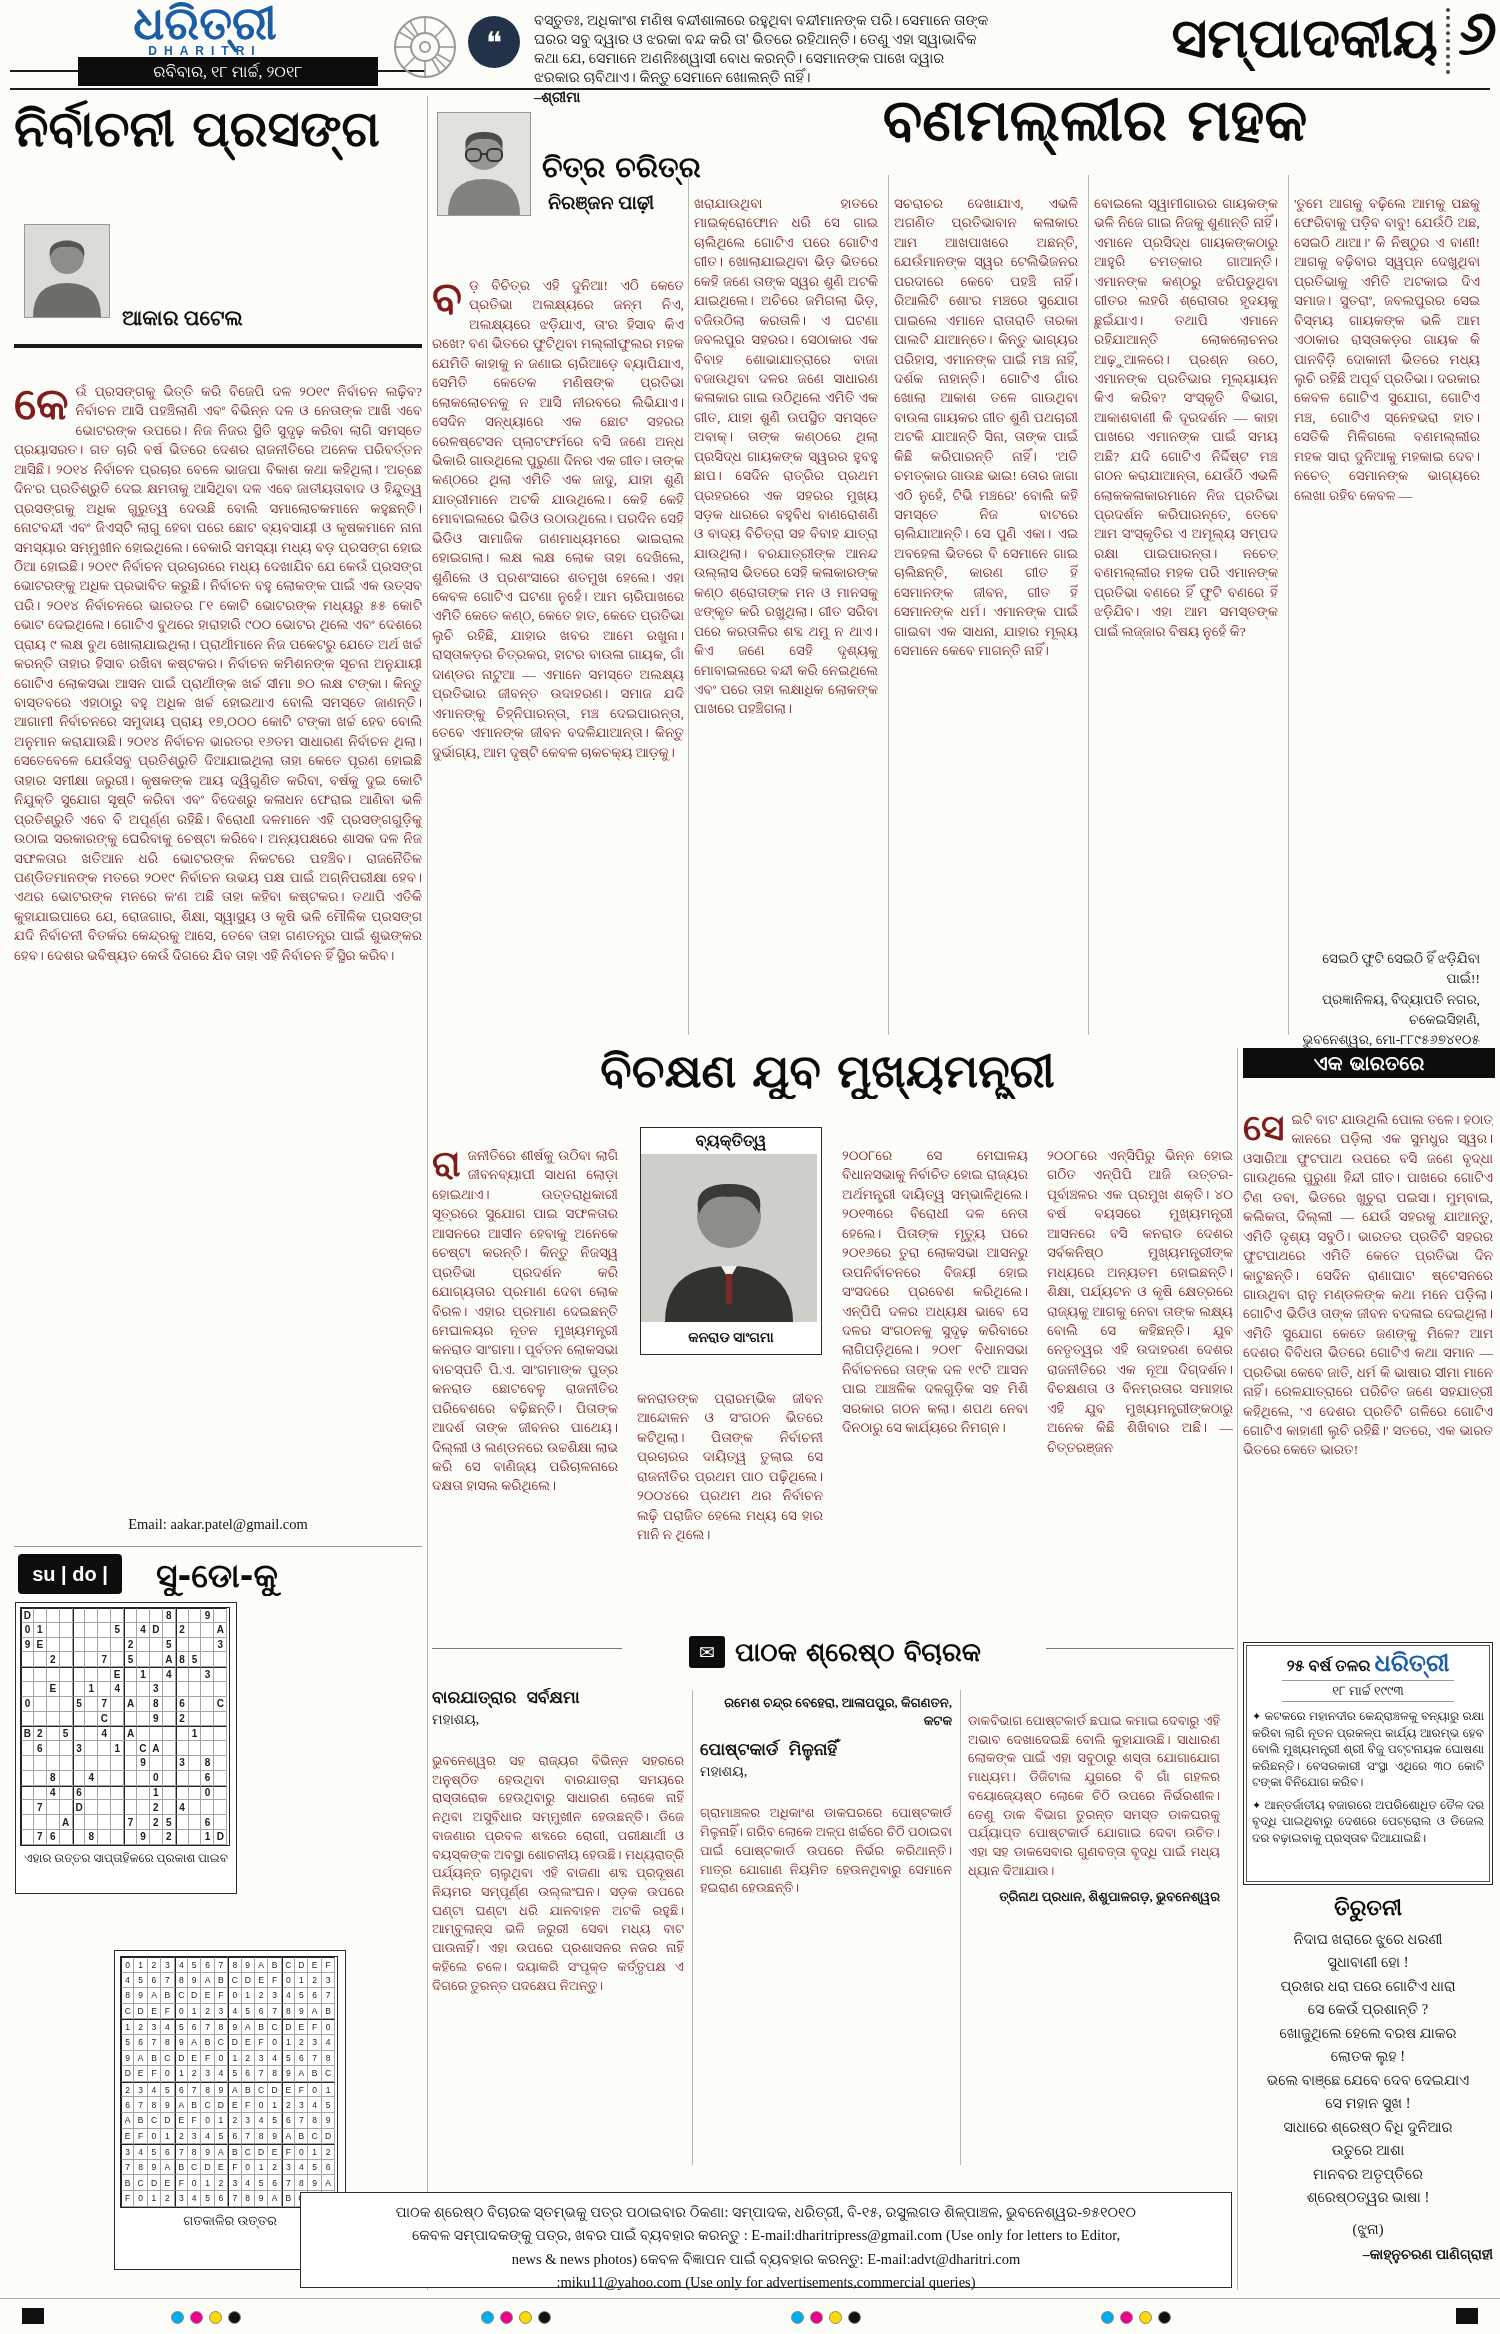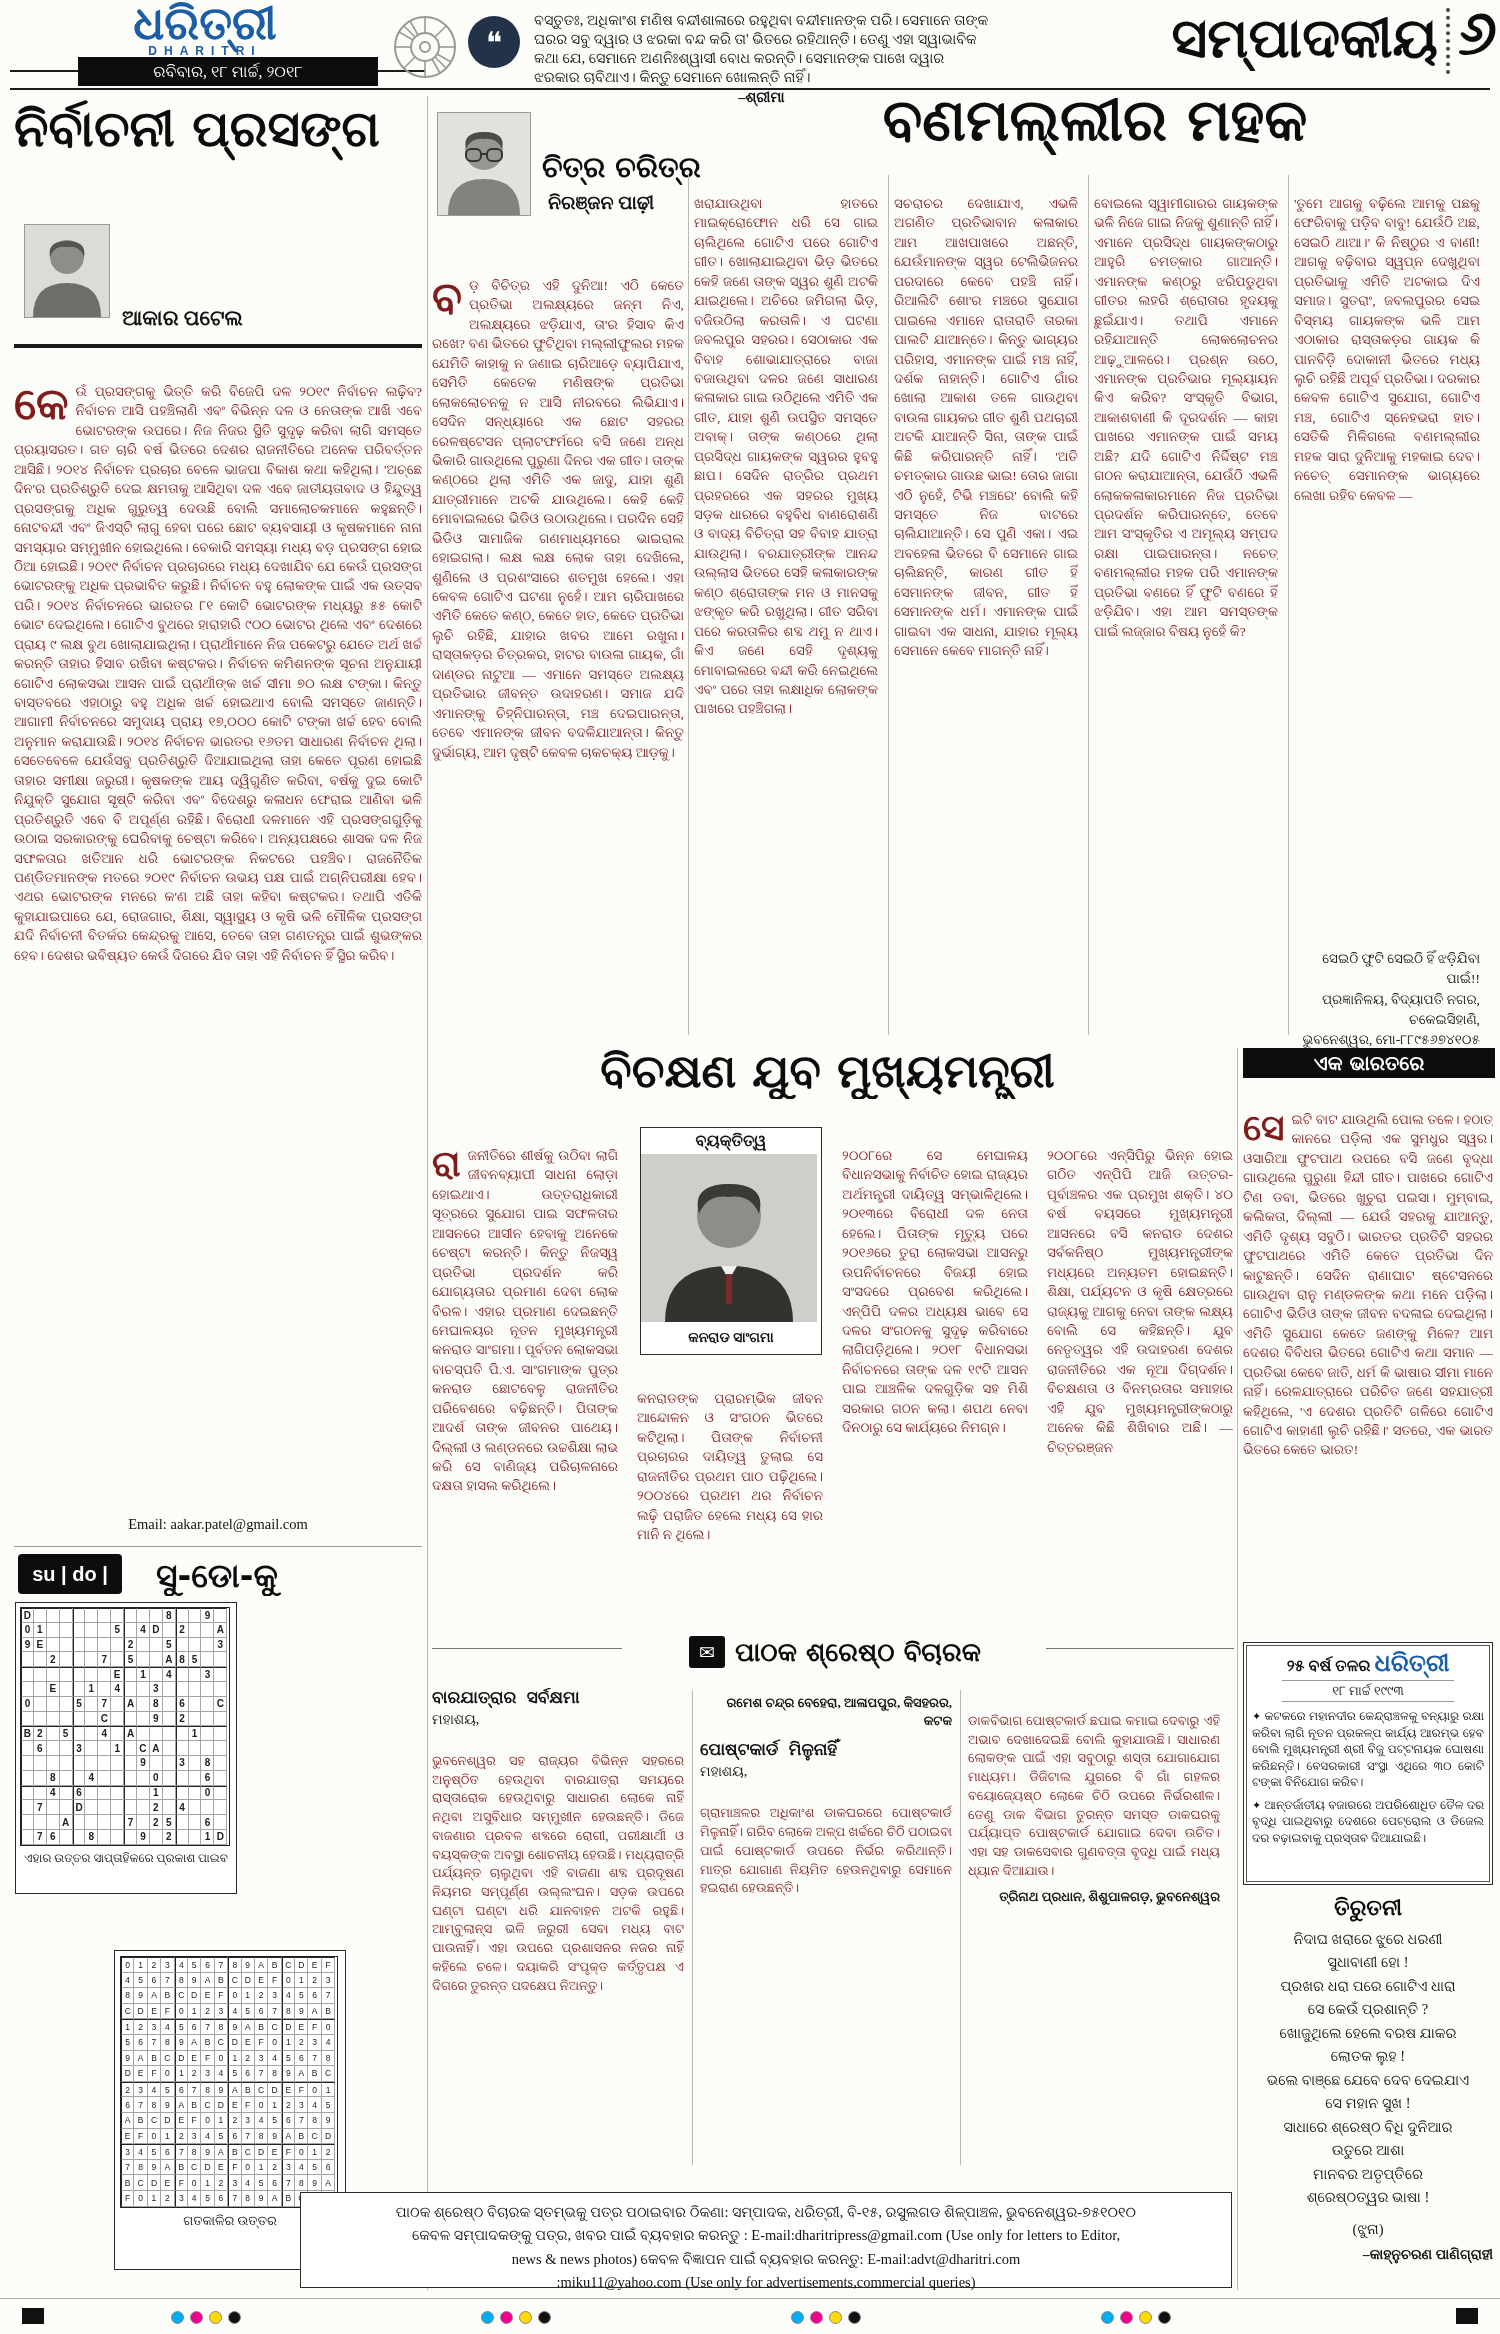--- a/index.html
+++ b/index.html
@@ -75,21 +75,21 @@
         <line x1="40" y1="45" x2="48" y2="59"></line>
       <line x1="7" y1="18" x2="21" y2="26"></line>
         <line x1="45" y1="40" x2="59" y2="48"></line>
     </g>
   </svg>
 
   <div class="abs quote-badge" style="left:468px;top:16px;">❝</div>
 
   <div class="abs" style="left:534px;top:11px;width:455px;font-size:14.5px;line-height:1.32;">
     <span>ବସ୍ତୁତଃ, ଅଧିକାଂଶ ମଣିଷ ବନ୍ଦୀଶାଳାରେ ରହୁଥିବା ବନ୍ଦୀମାନଙ୍କ ପରି। ସେମାନେ ତାଙ୍କ ଘରର ସବୁ ଦ୍ୱାର ଓ ଝରକା ବନ୍ଦ କରି ତା' ଭିତରେ ରହିଥାନ୍ତି। ତେଣୁ ଏହା ସ୍ୱାଭାବିକ କଥା ଯେ, ସେମାନେ ଅଣନିଃଶ୍ୱାସୀ ବୋଧ କରନ୍ତି। ସେମାନଙ୍କ ପାଖେ ଦ୍ୱାର ଝରକାର ଚାବିଥାଏ। କିନ୍ତୁ ସେମାନେ ଖୋଲନ୍ତି ନାହିଁ।</span>
-    <span style="display:block;text-align:center;font-weight:600;">–ଶ୍ରୀମା</span>
+    <span style="display:block;text-align:left;font-weight:600;">–ଶ୍ରୀମା</span>
   </div>
 
   <div class="abs hl sec-title nowrap" style="left:1120px;top:6px;width:318px;text-align:right;">ସମ୍ପାଦକୀୟ</div>
   <div class="abs dotted-v" style="left:1446px;top:8px;height:66px;"></div>
   <div class="abs hl pgnum" style="left:1458px;top:-4px;">୬</div>
 
   <div class="abs rule-h" style="left:10px;top:88px;width:1480px;height:2px;"></div>
 
   <div class="abs hl nowrap" style="left:14px;top:96px;width:408px;font-size:50px;line-height:1.35;">ନିର୍ବାଚନୀ ପ୍ରସଙ୍ଗ</div>
 
@@ -744,21 +744,21 @@
     <span class="hl" style="font-size:26px;">ପାଠକ ଶ୍ରେଷ୍ଠ ବିଚାରକ</span>
   </div>
 
   <div class="abs" style="left:432px;top:1688px;width:252px;height:480px;overflow:hidden;">
     <div class="letter-head">ବାରଯାତ୍ରାର ସର୍ବକ୍ଷମା</div>
     <div style="font-size:14px;margin:4px 0 2px;">ମହାଶୟ,</div>
     <div class="body-text" style="font-size:13px;">ଭୁବନେଶ୍ୱର ସହ ରାଜ୍ୟର ବିଭିନ୍ନ ସହରରେ ଅନୁଷ୍ଠିତ ହେଉଥିବା ବାରଯାତ୍ରା ସମୟରେ ରାସ୍ତାରୋକ ହେଉଥିବାରୁ ସାଧାରଣ ଲୋକେ ନାହିଁ ନଥିବା ଅସୁବିଧାର ସମ୍ମୁଖୀନ ହେଉଛନ୍ତି। ଡିଜେ ବାଜଣାର ପ୍ରବଳ ଶବ୍ଦରେ ରୋଗୀ, ପରୀକ୍ଷାର୍ଥୀ ଓ ବୟସ୍କଙ୍କ ଅବସ୍ଥା ଶୋଚନୀୟ ହେଉଛି। ମଧ୍ୟରାତ୍ରି ପର୍ଯ୍ୟନ୍ତ ଚାଲୁଥିବା ଏହି ବାଜଣା ଶବ୍ଦ ପ୍ରଦୂଷଣ ନିୟମର ସମ୍ପୂର୍ଣ୍ଣ ଉଲ୍ଲଂଘନ। ସଡ଼କ ଉପରେ ଘଣ୍ଟା ଘଣ୍ଟା ଧରି ଯାନବାହନ ଅଟକି ରହୁଛି। ଆମ୍ବୁଲାନ୍ସ ଭଳି ଜରୁରୀ ସେବା ମଧ୍ୟ ବାଟ ପାଉନାହିଁ। ଏହା ଉପରେ ପ୍ରଶାସନର ନଜର ନାହିଁ କହିଲେ ଚଳେ। ଦୟାକରି ସଂପୃକ୍ତ କର୍ତ୍ତୃପକ୍ଷ ଏ ଦିଗରେ ତୁରନ୍ତ ପଦକ୍ଷେପ ନିଅନ୍ତୁ।</div>
   </div>
 
   <div class="abs" style="left:700px;top:1688px;width:252px;height:480px;overflow:hidden;">
-    <div class="sig" style="margin:6px 0 10px;">ରମେଶ ଚନ୍ଦ୍ର ବେହେରା, ଆଳାପପୁର, କିସହରର, କଟକ</div>
+    <div class="sig" style="margin:6px 0 10px;">ରମେଶ ଚନ୍ଦ୍ର ବେହେରା, ଆଳାପପୁର, କିଗଣତନ, କଟକ</div>
     <div class="letter-head">ପୋଷ୍ଟକାର୍ଡ ମିଳୁନାହିଁ</div>
     <div style="font-size:14px;margin:4px 0 2px;">ମହାଶୟ,</div>
     <div class="body-text" style="font-size:13px;">ଗ୍ରାମାଞ୍ଚଳର ଅଧିକାଂଶ ଡାକଘରରେ ପୋଷ୍ଟକାର୍ଡ ମିଳୁନାହିଁ। ଗରିବ ଲୋକେ ଅଳ୍ପ ଖର୍ଚ୍ଚରେ ଚିଠି ପଠାଇବା ପାଇଁ ପୋଷ୍ଟକାର୍ଡ ଉପରେ ନିର୍ଭର କରିଥାନ୍ତି। ମାତ୍ର ଯୋଗାଣ ନିୟମିତ ହେଉନଥିବାରୁ ସେମାନେ ହଇରାଣ ହେଉଛନ୍ତି।</div>
   </div>
 
   <div class="abs" style="left:968px;top:1688px;width:252px;height:480px;overflow:hidden;">
     <div class="body-text" style="font-size:13px;">ଡାକବିଭାଗ ପୋଷ୍ଟକାର୍ଡ ଛପାଇ କମାଇ ଦେବାରୁ ଏହି ଅଭାବ ଦେଖାଦେଇଛି ବୋଲି କୁହାଯାଉଛି। ସାଧାରଣ ଲୋକଙ୍କ ପାଇଁ ଏହା ସବୁଠାରୁ ଶସ୍ତା ଯୋଗାଯୋଗ ମାଧ୍ୟମ। ଡିଜିଟାଲ ଯୁଗରେ ବି ଗାଁ ଗହଳର ବୟୋଜ୍ୟେଷ୍ଠ ଲୋକେ ଚିଠି ଉପରେ ନିର୍ଭରଶୀଳ। ତେଣୁ ଡାକ ବିଭାଗ ତୁରନ୍ତ ସମସ୍ତ ଡାକଘରକୁ ପର୍ଯ୍ୟାପ୍ତ ପୋଷ୍ଟକାର୍ଡ ଯୋଗାଇ ଦେବା ଉଚିତ। ଏହା ସହ ଡାକସେବାର ଗୁଣବତ୍ତା ବୃଦ୍ଧି ପାଇଁ ମଧ୍ୟ ଧ୍ୟାନ ଦିଆଯାଉ।</div>
     <div class="sig" style="margin-top:8px;">ତ୍ରିନାଥ ପ୍ରଧାନ, ଶିଶୁପାଳଗଡ଼, ଭୁବନେଶ୍ୱର</div>
   </div>
 

